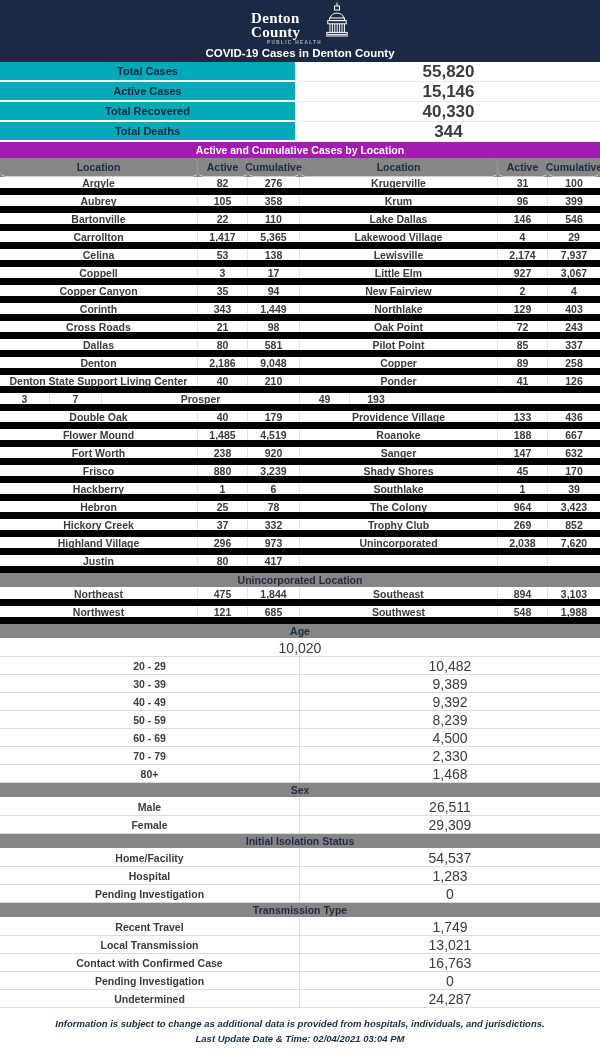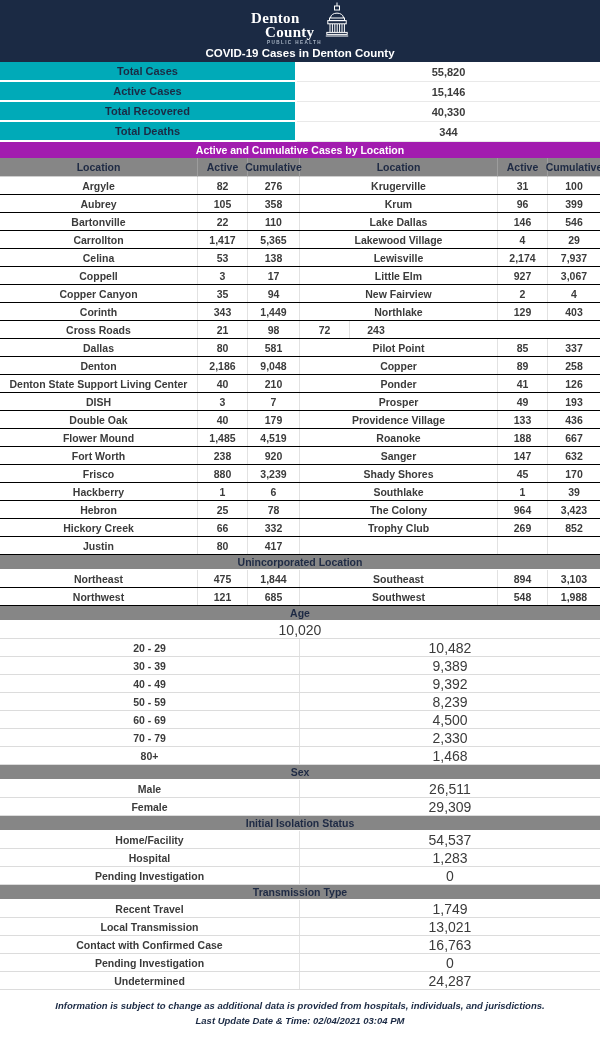--- a/index.html
+++ b/index.html
@@ -13,56 +13,56 @@
 
   
   .header {
     height:62px; background:#1b2a44; color:#fff;
     display:flex; flex-direction:column; align-items:center; justify-content:flex-end;
     padding-bottom:3px;
   }
   .logo { display:flex; align-items:flex-start; gap:3px; }
   .logo-text { font-family:"Liberation Serif", serif; font-weight:bold; line-height:0.95; text-align:left; }
   .logo-line1 { display:block; font-size:15px; letter-spacing:0.3px; }
-  .logo-line2 { display:block; font-size:15px; margin-left:14px; letter-spacing:0.3px; }
+  .logo-line2 { display:block; font-size:15px; margin-left:0; letter-spacing:0.3px; }
   .logo-sub { display:block; font-size:4.6px; letter-spacing:1.4px; margin-left:16px; margin-top:1.5px; color:#aab6c6; font-family:"Liberation Sans", sans-serif; }
   .capitol { margin-top:-9px; }
   .page-title { font-size:11.5px; font-weight:bold; margin-top:2px; }
 
   
   .summary-row { display:flex; height:20px; }
   .summary-label {
     width:297px; background:#00aab8; color:#1b2a44;
     font-weight:bold; font-size:11px;
     display:flex; align-items:center; justify-content:center;
     border-bottom:2px solid #fff; border-right:2px solid #fff;
   }
   .summary-value {
     flex:1; display:flex; align-items:center; justify-content:center;
-    font-weight:bold; font-size:11px; color:#3b3b3b;
+    font-weight:bold; font-size:17px; color:#3b3b3b;
     border-bottom:1px solid #e9e9e9;
   }
 
   
   .bar {
     display:flex; align-items:center; justify-content:center;
     font-weight:bold; font-size:10.5px;
   }
   .bar-navy { height:16px; background:#a21caf; color:#ffffff; }
   .bar-gray { height:15px; background:#868686; color:#1e2a44; border-bottom:1px solid #fff; }
 
   
   .loc-header { display:flex; height:19px; background:#868686; }
   .loc-header .cell {
     color:#1e2a44; font-weight:bold; font-size:10.5px;
     display:flex; align-items:center; justify-content:center;
-    border-right:1px solid #9d9d9d; border-bottom:1px solid #cfcfcf;
+    border-right:1px solid #9d9d9d; border-bottom:1px solid #cfcfcf;border-radius:6px;
   }
   .loc-header .cell:last-child { border-right:none; }
-  .loc-row { display:flex; height:18px; border-bottom:1px solid #000000; }
+  .loc-row { display:flex; height:18px; border-bottom:7px solid #000000; }
   .loc-row .cell {
     font-weight:bold; font-size:10.5px; color:#3b3b3b;
     display:flex; align-items:center; justify-content:center;
     border-right:1px solid #e2e2e2;
   }
   .loc-row .cell:last-child { border-right:none; }
   .c-loc { width:198px; } .c-act { width:50px; } .c-cum { width:52px; }
 
   
   .kv-row { display:flex; height:18px; border-bottom:1px solid #dcdcdc; }
@@ -222,20 +222,21 @@
         <div class="cell c-cum">1,449</div>
         <div class="cell c-loc">Northlake</div>
         <div class="cell c-act">129</div>
         <div class="cell c-cum">403</div>
       </div>
 
       <div class="loc-row">
         <div class="cell c-loc">Cross Roads</div>
         <div class="cell c-act">21</div>
         <div class="cell c-cum">98</div>
+        <div class="cell c-loc">Oak Point</div>
         <div class="cell c-act">72</div>
         <div class="cell c-cum">243</div>
       </div>
 
       <div class="loc-row">
         <div class="cell c-loc">Dallas</div>
         <div class="cell c-act">80</div>
         <div class="cell c-cum">581</div>
         <div class="cell c-loc">Pilot Point</div>
         <div class="cell c-act">85</div>
@@ -254,21 +255,20 @@
       <div class="loc-row">
         <div class="cell c-loc">Denton State Support Living Center</div>
         <div class="cell c-act">40</div>
         <div class="cell c-cum">210</div>
         <div class="cell c-loc">Ponder</div>
         <div class="cell c-act">41</div>
         <div class="cell c-cum">126</div>
       </div>
 
       <div class="loc-row">
-        <div class="cell c-loc">DISH</div>
         <div class="cell c-act">3</div>
         <div class="cell c-cum">7</div>
         <div class="cell c-loc">Prosper</div>
         <div class="cell c-act">49</div>
         <div class="cell c-cum">193</div>
       </div>
 
       <div class="loc-row">
         <div class="cell c-loc">Double Oak</div>
         <div class="cell c-act">40</div>
@@ -318,27 +318,35 @@
         <div class="cell c-loc">Hebron</div>
         <div class="cell c-act">25</div>
         <div class="cell c-cum">78</div>
         <div class="cell c-loc">The Colony</div>
         <div class="cell c-act">964</div>
         <div class="cell c-cum">3,423</div>
       </div>
 
       <div class="loc-row">
         <div class="cell c-loc">Hickory Creek</div>
-        <div class="cell c-act">66</div>
+        <div class="cell c-act">37</div>
         <div class="cell c-cum">332</div>
         <div class="cell c-loc">Trophy Club</div>
         <div class="cell c-act">269</div>
         <div class="cell c-cum">852</div>
       </div>
 
+      <div class="loc-row">
+        <div class="cell c-loc">Highland Village</div>
+        <div class="cell c-act">296</div>
+        <div class="cell c-cum">973</div>
+        <div class="cell c-loc">Unincorporated</div>
+        <div class="cell c-act">2,038</div>
+        <div class="cell c-cum">7,620</div>
+      </div>
 
       <div class="loc-row">
         <div class="cell c-loc">Justin</div>
         <div class="cell c-act">80</div>
         <div class="cell c-cum">417</div>
         <div class="cell c-loc"></div>
         <div class="cell c-act"></div>
         <div class="cell c-cum"></div>
       </div>
     </div>

